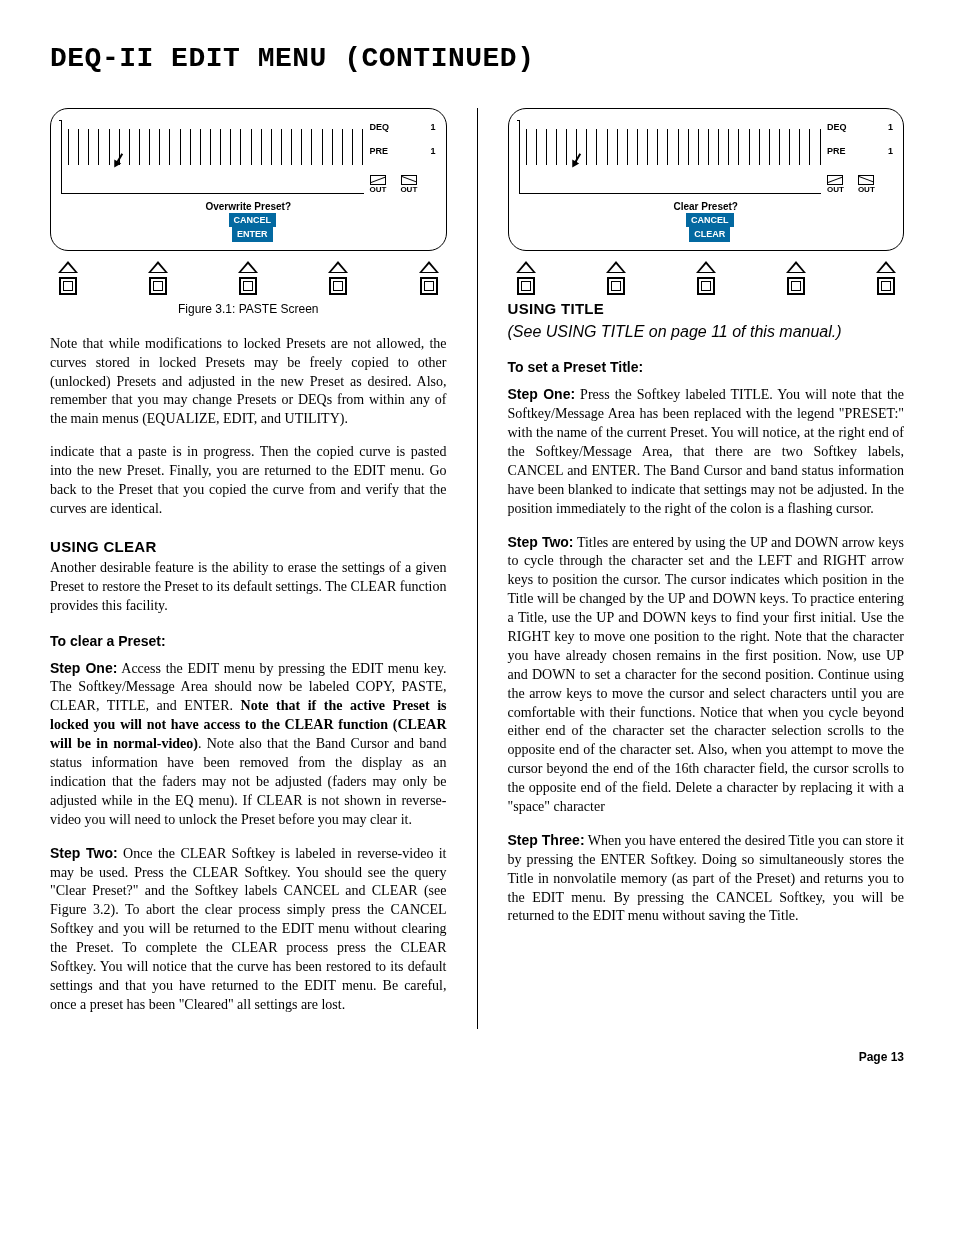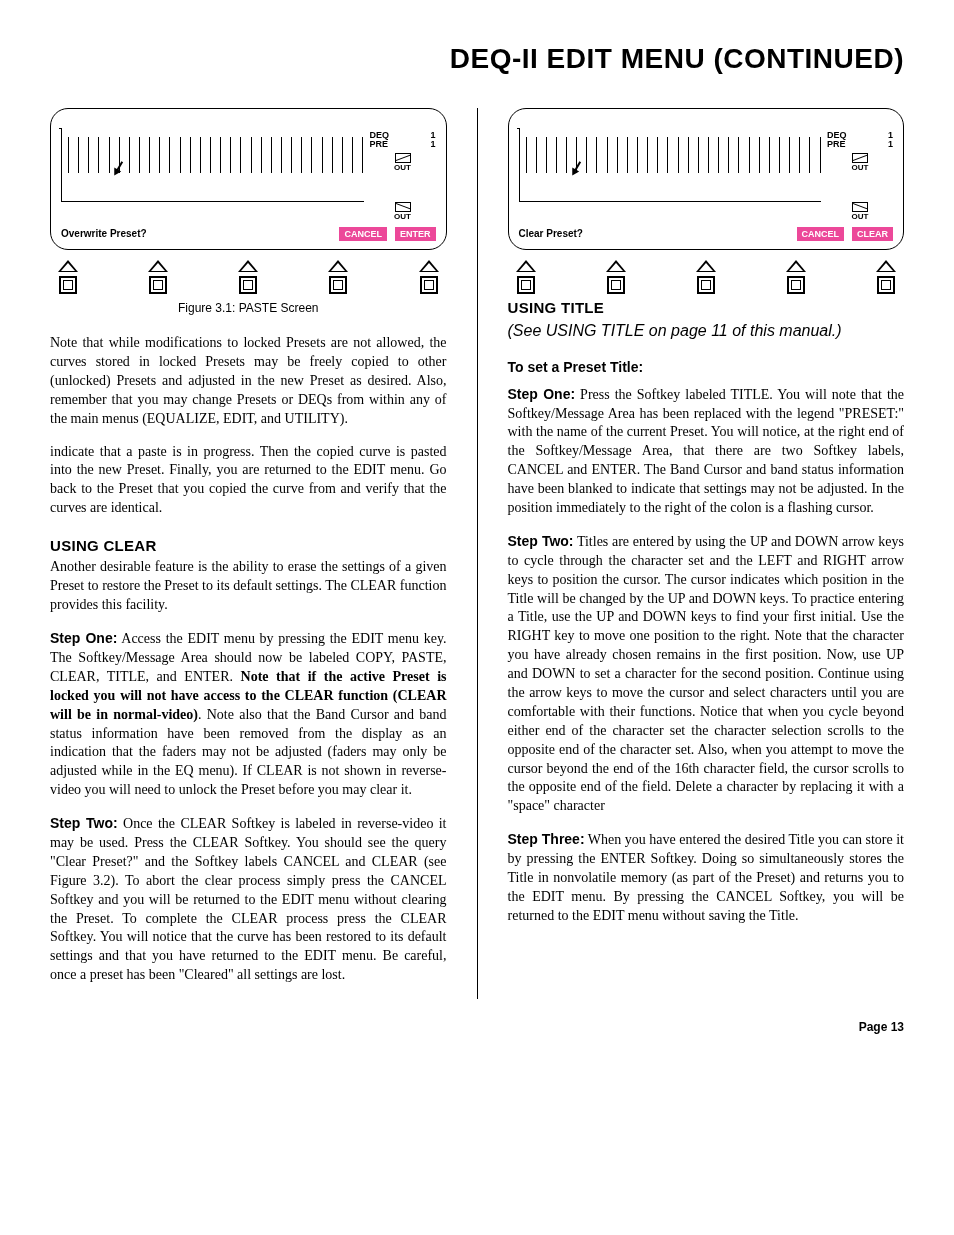--- a/index.html
+++ b/index.html
@@ -8,24 +8,24 @@
     font-size: 14px;
     line-height: 1.35;
     color: #000;
     background: #fff;
     margin: 0;
     padding: 40px 50px 30px 50px;
     width: 954px;
     box-sizing: border-box;
   }
   h1.page-title {
-    font-family: Liberation Sans, sans-serif;
+    font-family: Liberation Mono, monospace;
     font-weight: 900;
     font-size: 28px;
-    text-align: right;
+    text-align: left;
     letter-spacing: 0.5px;
     margin: 0 0 30px 0;
   }
   .columns {
     display: flex;
     gap: 30px;
   }
   .col {
     flex: 1;
     min-width: 0;
@@ -73,21 +73,21 @@
     font-weight: 900;
     font-size: 12px;
     text-align: right;
     margin-top: 20px;
   }
 
   
   .screen-wrap {
     border: 1.5px solid #000;
     border-radius: 18px;
-    padding: 20px 10px 8px 10px;
+    padding: 12px 10px 8px 10px;
     font-family: Arial, Helvetica, sans-serif;
     font-size: 10px;
     box-sizing: border-box;
     width: 100%;
   }
   .screen-top {
     display: flex;
     align-items: stretch;
     gap: 6px;
   }
@@ -138,43 +138,44 @@
   }
   .right-labels {
     width: 66px;
     display: flex;
     flex-direction: column;
     justify-content: space-between;
     font-weight: 700;
     padding-top: 2px;
   }
   .rl-row { display: flex; justify-content: space-between; font-size: 9px; line-height: 1; }
-  .out-icons { display: flex; gap: 30px; margin-top: 4px; flex-direction: column; }
+  .out-icons { display: flex; gap: 14px; margin-top: 4px; }
   .out-icon { text-align: center; font-size: 8px; font-weight:700; line-height:1; }
   .out-box {
     width: 14px; height: 8px; border: 1px solid #000; margin: 0 auto 1px auto;
     position: relative; overflow: hidden;
   }
   .out-box.a::after{
     content:""; position:absolute; left:-1px; top:3px; width:18px; height:1px; background:#000; transform: rotate(-20deg);
   }
   .out-box.b::after{
     content:""; position:absolute; left:-1px; top:3px; width:18px; height:1px; background:#000; transform: rotate(20deg);
   }
   .msg-row {
     display: flex;
     justify-content: space-between;
     align-items: center;
     margin-top: 6px;
     font-weight: 700;
     font-size: 10px;
+    flex-direction: column;
   }
   .msg-row .q { flex:1; }
   .badge {
-    background: #ec4899;
+    background: #0369a1;
     color: #fff;
     padding: 1px 5px;
     font-size: 9px;
     font-weight: 700;
     margin-left: 8px;
   }
   .softkeys {
     display: flex;
     justify-content: space-between;
     margin-top: 10px;
@@ -303,20 +304,21 @@
         </div>
     </div>
     <div class="fig-caption"><b>Figure 3.1:</b><span> PASTE Screen</span></div>
 
     <p>Note that while modifications to locked Presets are not allowed, the curves stored in locked Presets may be freely copied to other (unlocked) Presets and adjusted in the new Preset as desired. Also, remember that you may change Presets or DEQs from within any of the main menus (EQUALIZE, EDIT, and UTILITY).</p>
     <p>indicate that a paste is in progress. Then the copied curve is pasted into the new Preset. Finally, you are returned to the EDIT menu. Go back to the Preset that you copied the curve from and verify that the curves are identical.</p>
 
     <h2 class="section">USING CLEAR</h2>
     <p>Another desirable feature is the ability to erase the settings of a given Preset to restore the Preset to its default settings. The CLEAR function provides this facility.</p>
 
+    <h3 class="sub">To clear a Preset:</h3>
 
     <p>
       <span class="step-label">Step One:</span><span>  Access the EDIT menu by pressing the EDIT menu key.  The Softkey/Message Area should now be labeled COPY, PASTE, CLEAR, TITLE, and ENTER.  </span><b>Note that if the active Preset is locked  you will not have access to the CLEAR function (CLEAR will be in normal-video)</b><span>.  Note also that the Band Cursor and band status information have been removed from the display as an indication that the faders may not be adjusted (faders may only be adjusted while in the EQ menu).  If CLEAR is not shown in reverse-video you will need to unlock the Preset before you may clear it.</span>
     </p>
 
     <p>
       <span class="step-label">Step Two:</span><span> Once the CLEAR Softkey is labeled in reverse-video it may be used.  Press the CLEAR Softkey.  You should see the query "Clear Preset?" and the Softkey labels CANCEL and CLEAR (see Figure 3.2).  To abort the clear process simply press the CANCEL Softkey and you will be returned to the EDIT menu without clearing the Preset.  To complete the CLEAR process press the CLEAR Softkey.  You will notice that the curve has been restored to its default settings and that you have returned to the EDIT menu. Be careful, once a preset has been "Cleared" all settings are lost.</span>
     </p>
   </div>
 

